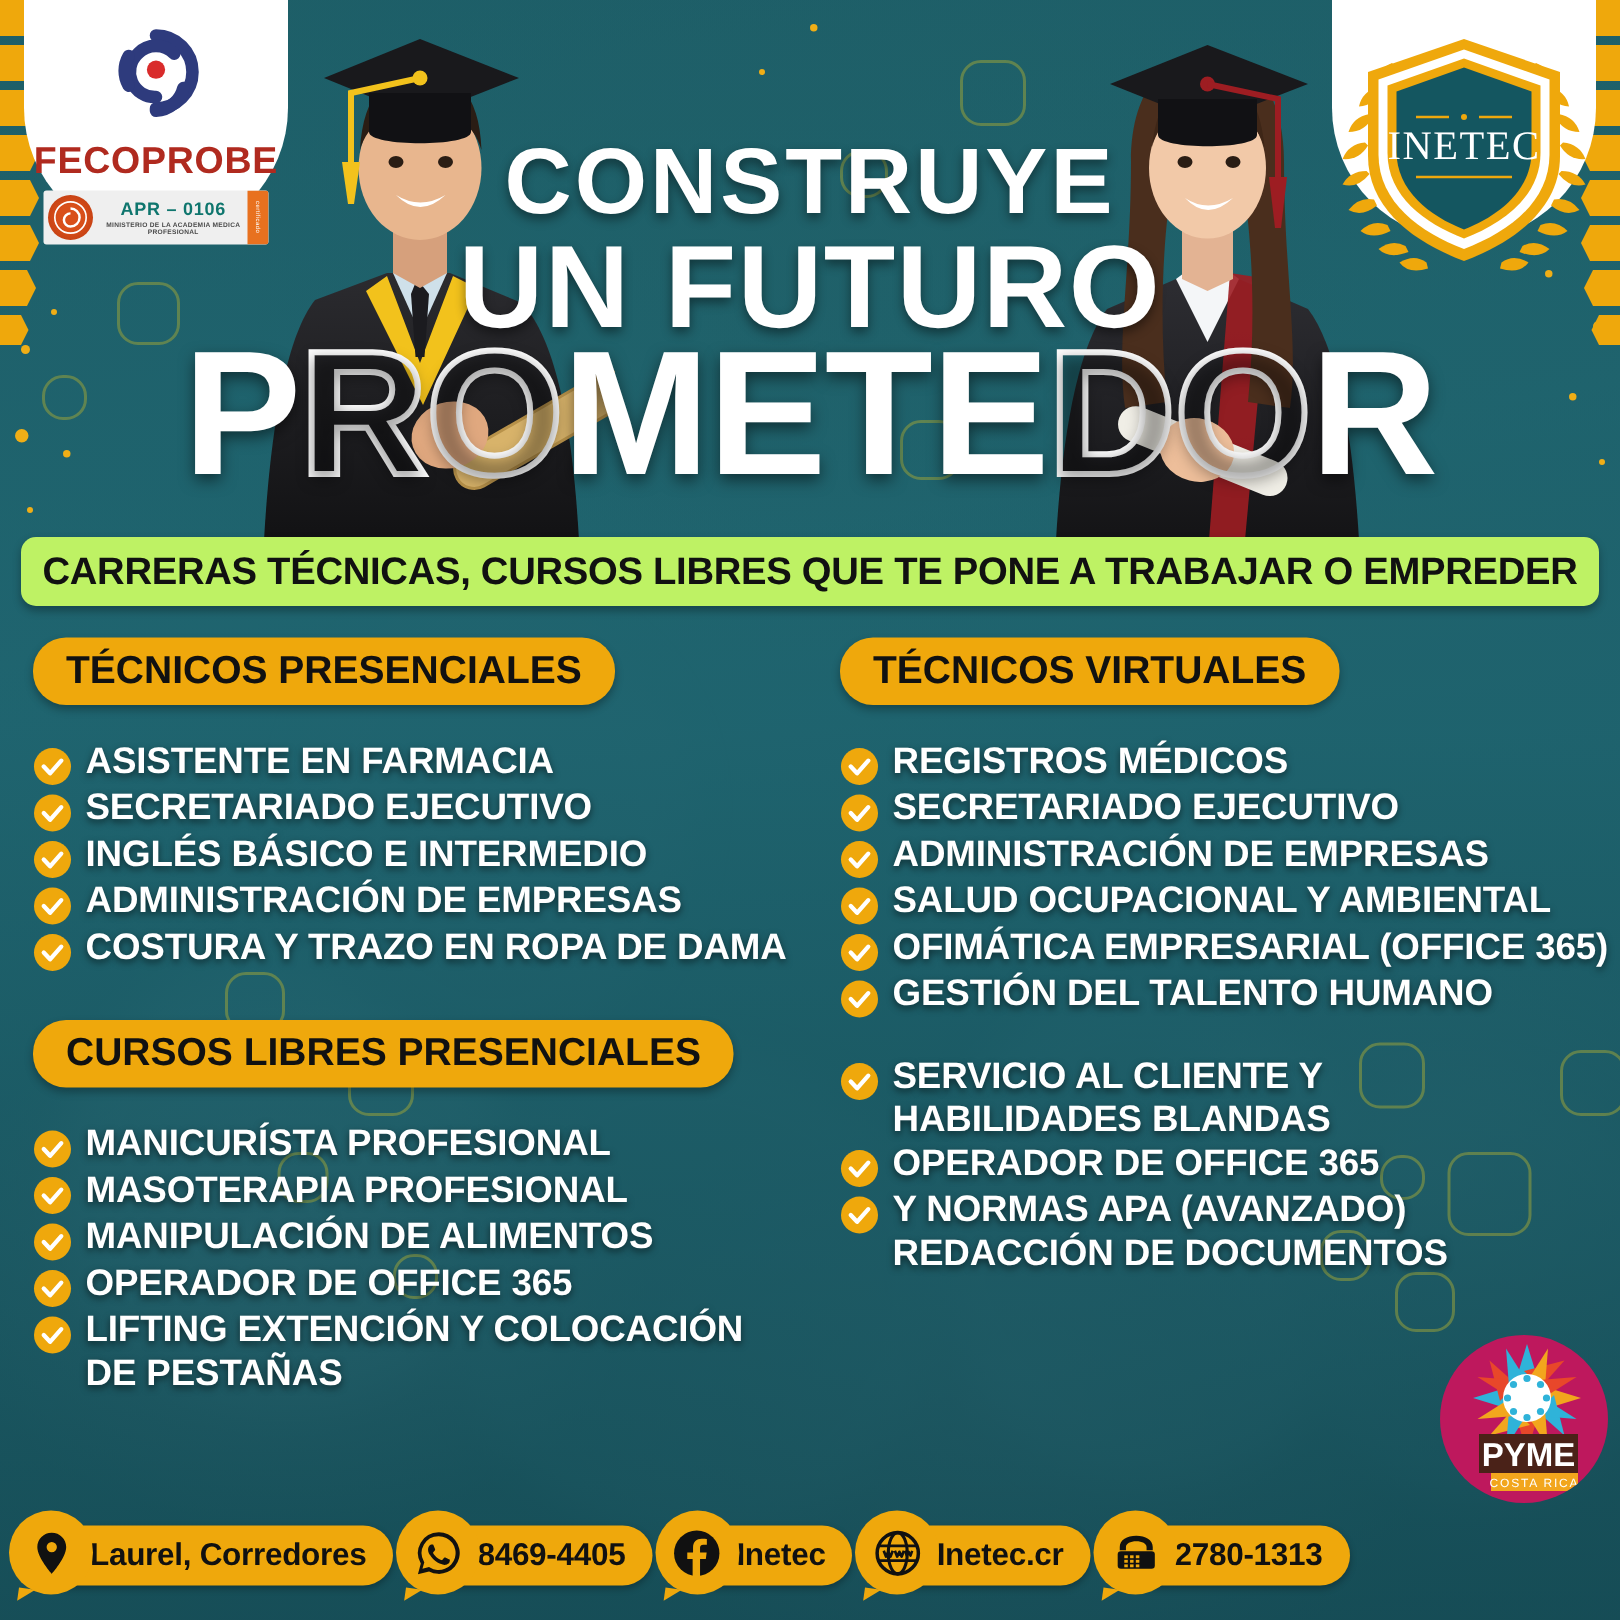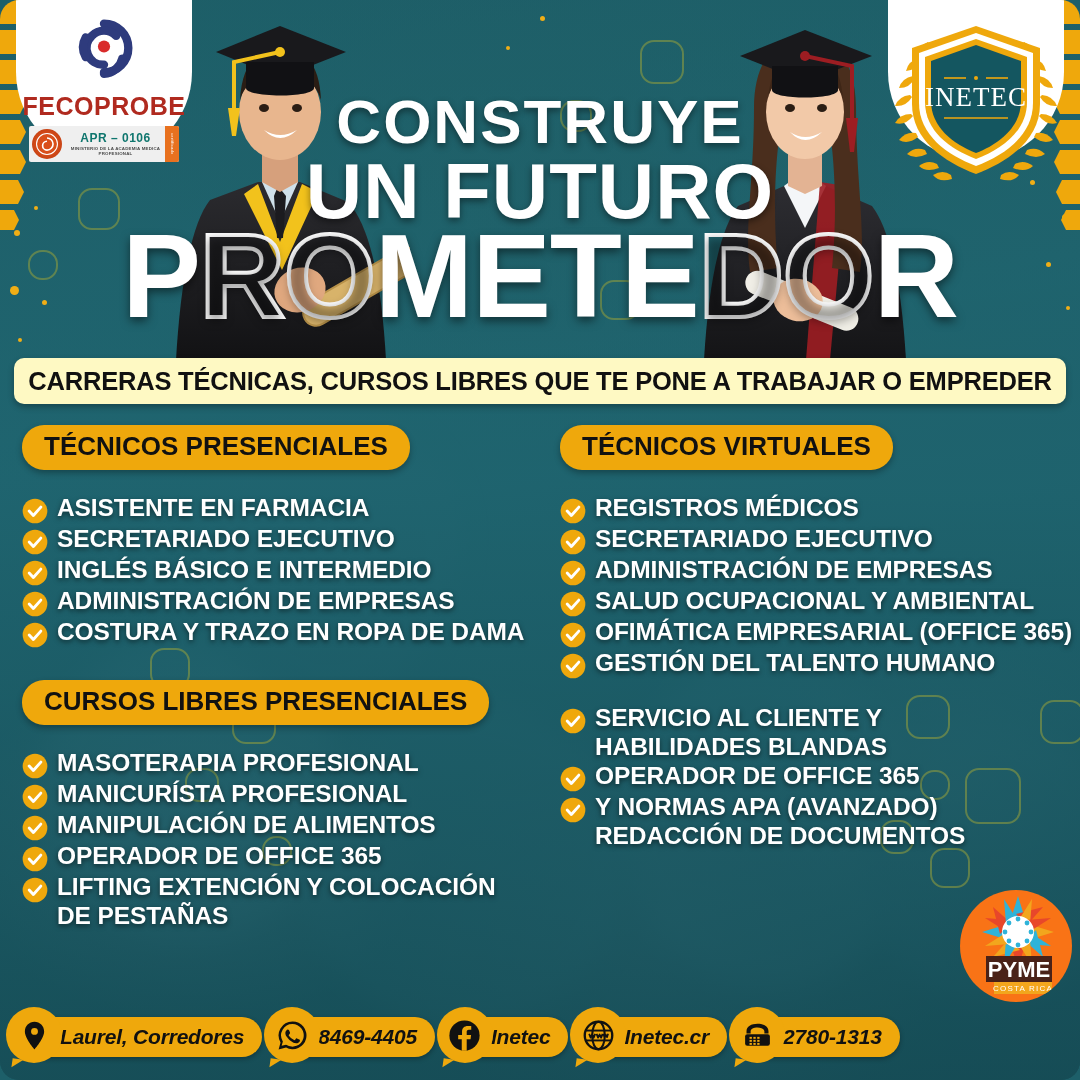--- a/index.html
+++ b/index.html
@@ -4,21 +4,21 @@
 <style>
   * { margin:0; padding:0; box-sizing:border-box; }
   html,body { width:1080px; height:1080px; overflow:hidden; }
   body {
     font-family:"Liberation Sans", sans-serif;
     background:#1d5f69;
     position:relative;
   }
 
   
-  #poster{ position:absolute; inset:0; width:1080px; height:1080px; overflow:hidden;border-radius:19px; }
+  #poster{ position:absolute; inset:0; width:1080px; height:1080px; overflow:hidden; }
 
   .bg-photo{
     position:absolute; inset:0;
     background:
       radial-gradient(ellipse 340px 260px at 18% 78%, rgba(90,130,140,.55), transparent 70%),
       radial-gradient(ellipse 420px 300px at 62% 86%, rgba(60,110,120,.55), transparent 70%),
       radial-gradient(ellipse 300px 240px at 88% 72%, rgba(70,120,130,.45), transparent 70%),
       radial-gradient(ellipse 500px 320px at 50% 18%, rgba(35,95,100,.85), transparent 75%),
       linear-gradient(170deg,#1f5d66 0%,#22656d 35%,#1c5860 70%,#15464e 100%);
   }
@@ -105,21 +105,21 @@
   .h-l3 .hollow{
     color:transparent;
     -webkit-text-stroke:4px #fff;
     paint-order:stroke fill;
     text-shadow:0 4px 10px rgba(0,0,0,.35);
   }
 
   
   .ribbon{
     position:absolute; left:14px; right:14px; top:358px; height:46px;
-    background:#fef9c3; border-radius:10px; z-index:7;
+    background:#bef264; border-radius:10px; z-index:7;
     display:flex; align-items:center; justify-content:center;
     box-shadow:0 3px 6px rgba(0,0,0,.3);
   }
   .ribbon span{
     font-size:25.5px; font-weight:bold; color:#111; letter-spacing:-.2px; white-space:nowrap;
   }
 
   
   .cols{ position:absolute; left:0; top:425px; width:1080px; z-index:7; }
   .col{ position:absolute; }
@@ -139,29 +139,29 @@
   .chk{ width:26px; height:26px; flex:0 0 26px; margin-top:4px; }
   .citem{
     font-size:24.5px; font-weight:bold; color:#fff; line-height:1.17;
     letter-spacing:-.1px;
     text-shadow:0 2px 5px rgba(0,0,0,.55);
   }
 
   
   .pyme{
     position:absolute; right:8px; bottom:78px; width:112px; height:112px;
-    background:#f97316; border-radius:50%;
+    background:#be185d; border-radius:50%;
     display:flex; align-items:center; justify-content:flex-start;
     overflow:hidden;
   }
 
   
   .footer{
     position:absolute; left:0; bottom:0; width:1080px; height:86px; z-index:8;
-    display:flex; align-items:center; gap:10px; padding:0 14px;font-style:italic;
+    display:flex; align-items:center; gap:10px; padding:0 14px;
   }
   .contact{
     position:relative; height:40px; background:#efa80c; border-radius:20px;
     display:flex; align-items:center; padding:0 18px 0 46px;
     box-shadow:0 2px 5px rgba(0,0,0,.3);
   }
   .contact .lbl{ font-size:21px; font-weight:bold; color:#111; white-space:nowrap; letter-spacing:-.2px; }
   .bubble{
     position:absolute; left:-8px; top:-10px; width:56px; height:56px;
     background:#efa80c; border-radius:50%;
@@ -501,28 +501,28 @@
     <div class="col col-l" style="top:255px;">
       <div class="sec-pill">
         <span>CURSOS LIBRES PRESENCIALES</span>
       </div>
       <ul class="courses">
         <li>
           <svg class="chk" viewBox="0 0 40 40">
               <circle cx="20" cy="20" r="19" fill="#EFA80C"></circle>
               <path d="M11 20 L17.5 27 L29 14" stroke="#fff" stroke-width="4.4" fill="none" stroke-linecap="round" stroke-linejoin="round"></path>
             </svg>
+          <div class="citem">MANICURÍSTA PROFESIONAL</div>
+        </li>
+        <li>
+          <svg class="chk" viewBox="0 0 40 40">
+              <circle cx="20" cy="20" r="19" fill="#EFA80C"></circle>
+              <path d="M11 20 L17.5 27 L29 14" stroke="#fff" stroke-width="4.4" fill="none" stroke-linecap="round" stroke-linejoin="round"></path>
+            </svg>
           <div class="citem">MASOTERAPIA PROFESIONAL</div>
-        </li>
-        <li>
-          <svg class="chk" viewBox="0 0 40 40">
-              <circle cx="20" cy="20" r="19" fill="#EFA80C"></circle>
-              <path d="M11 20 L17.5 27 L29 14" stroke="#fff" stroke-width="4.4" fill="none" stroke-linecap="round" stroke-linejoin="round"></path>
-            </svg>
-          <div class="citem">MANICURÍSTA PROFESIONAL</div>
         </li>
         <li>
           <svg class="chk" viewBox="0 0 40 40">
               <circle cx="20" cy="20" r="19" fill="#EFA80C"></circle>
               <path d="M11 20 L17.5 27 L29 14" stroke="#fff" stroke-width="4.4" fill="none" stroke-linecap="round" stroke-linejoin="round"></path>
             </svg>
           <div class="citem">MANIPULACIÓN DE ALIMENTOS</div>
         </li>
         <li>
           <svg class="chk" viewBox="0 0 40 40">

